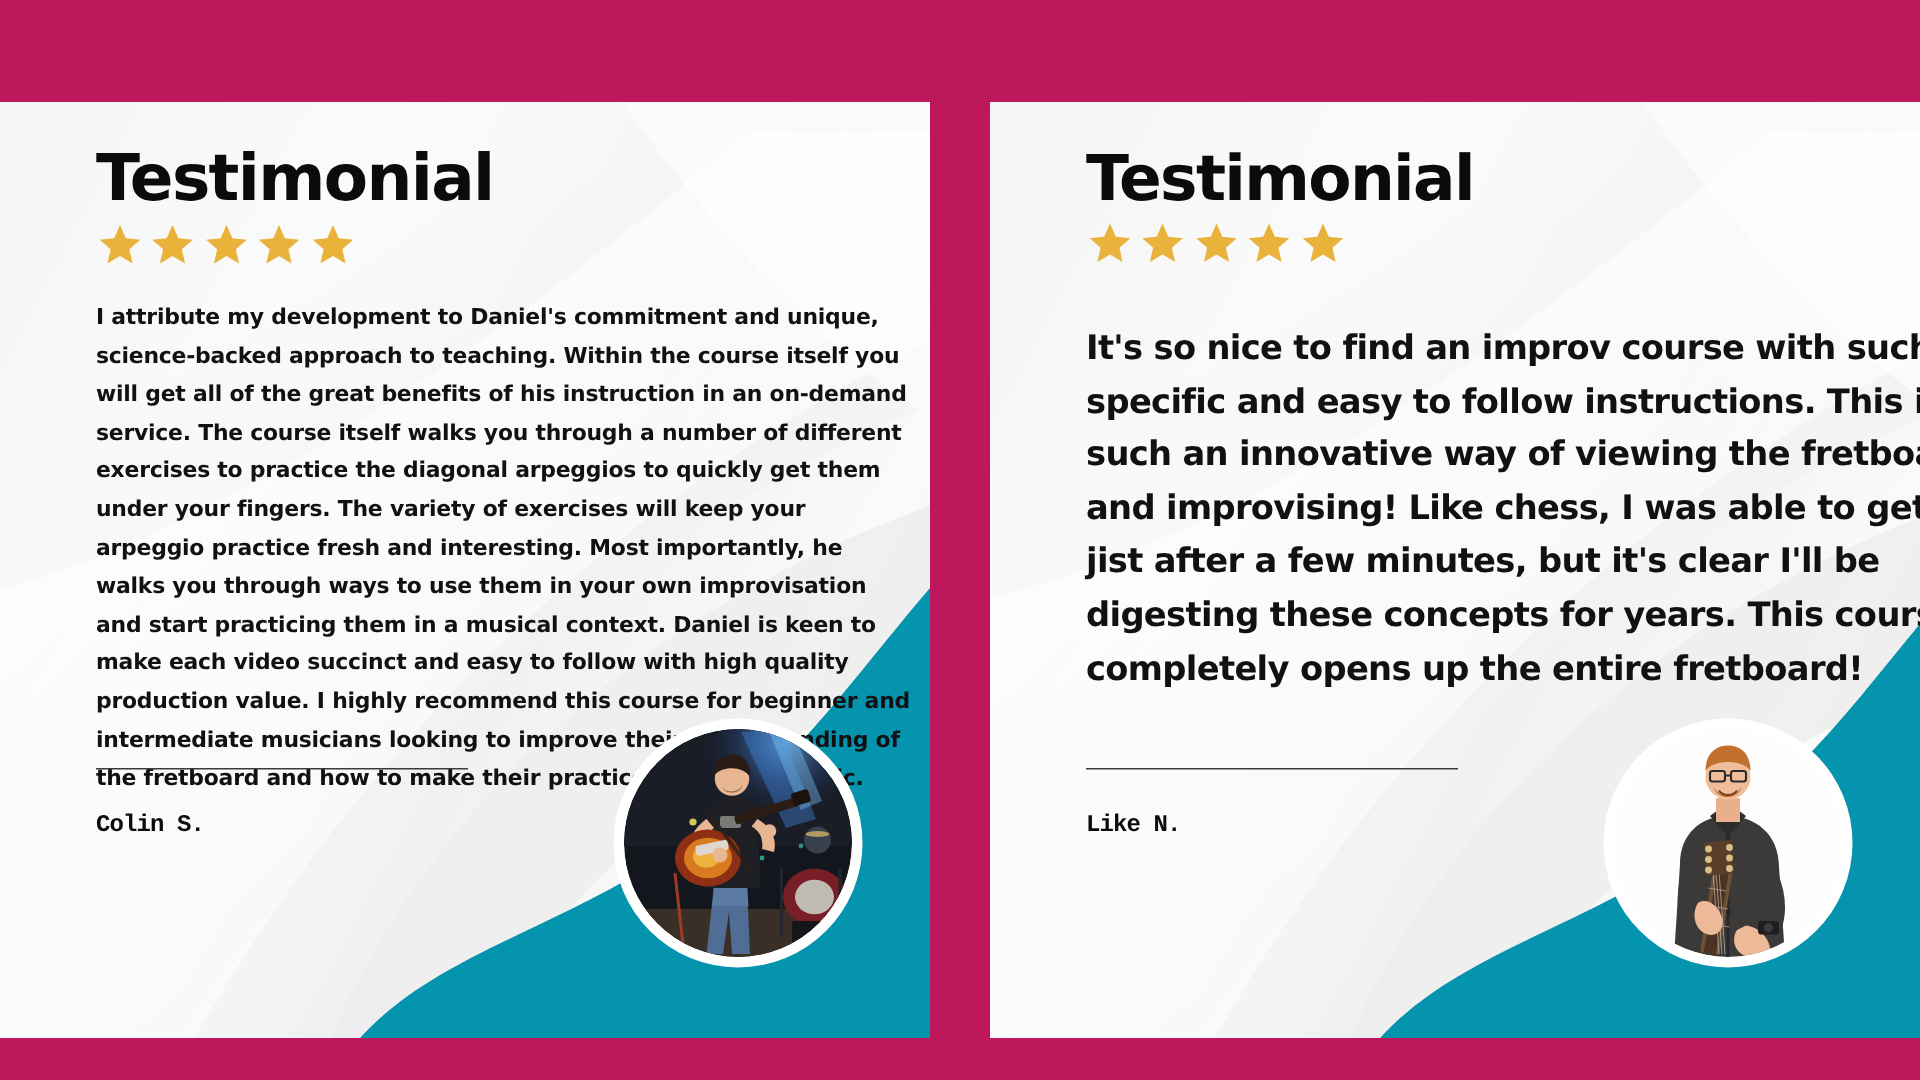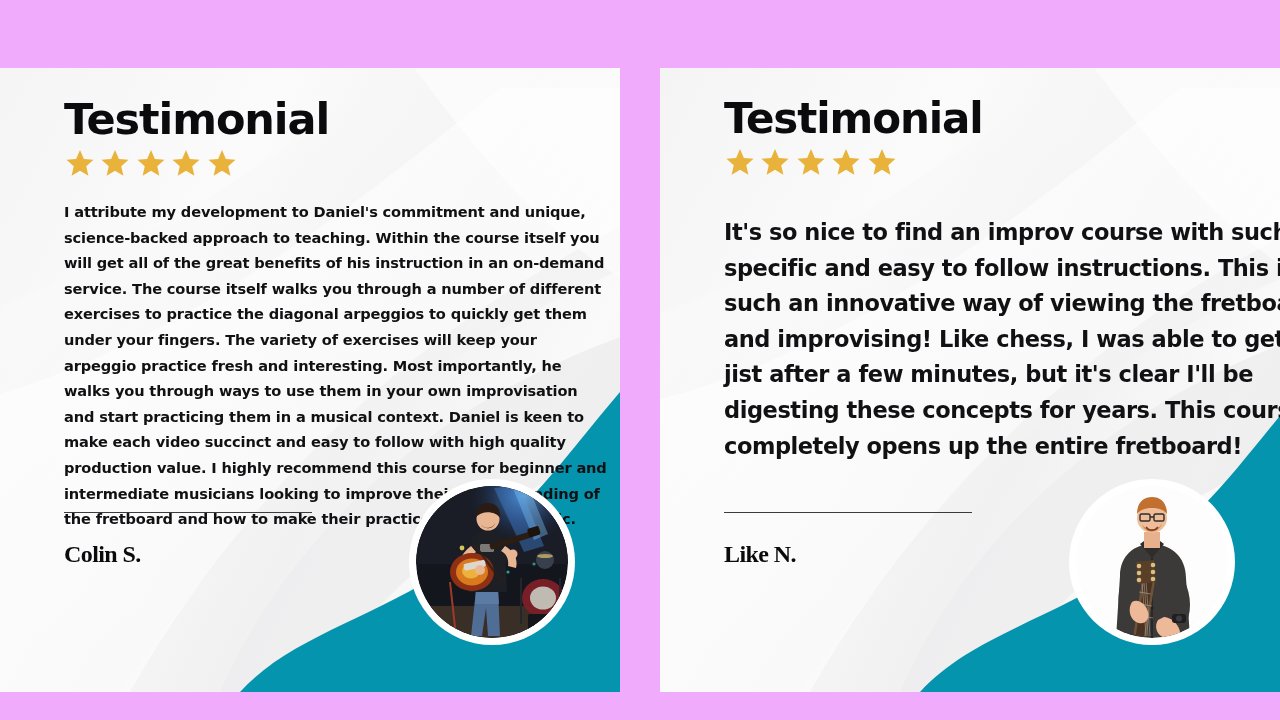--- a/index.html
+++ b/index.html
@@ -6,21 +6,21 @@
   * { box-sizing: border-box; margin: 0; padding: 0; }
   html, body {
     width: 1280px; height: 720px;
     background: #ffffff;
     font-family: "Liberation Sans", sans-serif;
     overflow: hidden;
   }
   #stage {
     position: relative;
     width: 1280px; height: 720px;
-    background: #f0abfc;
+    background: #be185d;
   }
 
   
   .card {
     position: absolute;
     top: 68px;
     height: 624px;
     overflow: hidden;
     background:
       linear-gradient(118deg, #f4f4f5 0%, #fbfbfc 32%, #f1f1f2 58%, #fafafa 78%, #eeeeef 100%);
@@ -88,23 +88,23 @@
     position: absolute;
     height: 0;
     border-top: 1.6px solid #3b3b3d;
     width: 248px;
   }
   .card.left  .rule { left: 84px; top: 444px; }
   .card.right .rule { left: 64px; top: 444px; }
 
   .author {
     position: absolute;
-    font-family: Liberation Serif, serif;
+    font-family: Liberation Mono, monospace;
     font-weight: 700;
-    font-size: 24px;
+    font-size: 16px;
     letter-spacing: -0.6px;
     color: #0b0b0d;
   }
   .card.left  .author { left: 84px; top: 473px; }
   .card.right .author { left: 64px; top: 473px; }
 
   
   .swoosh {
     position: absolute;
     right: 0; bottom: 0;

